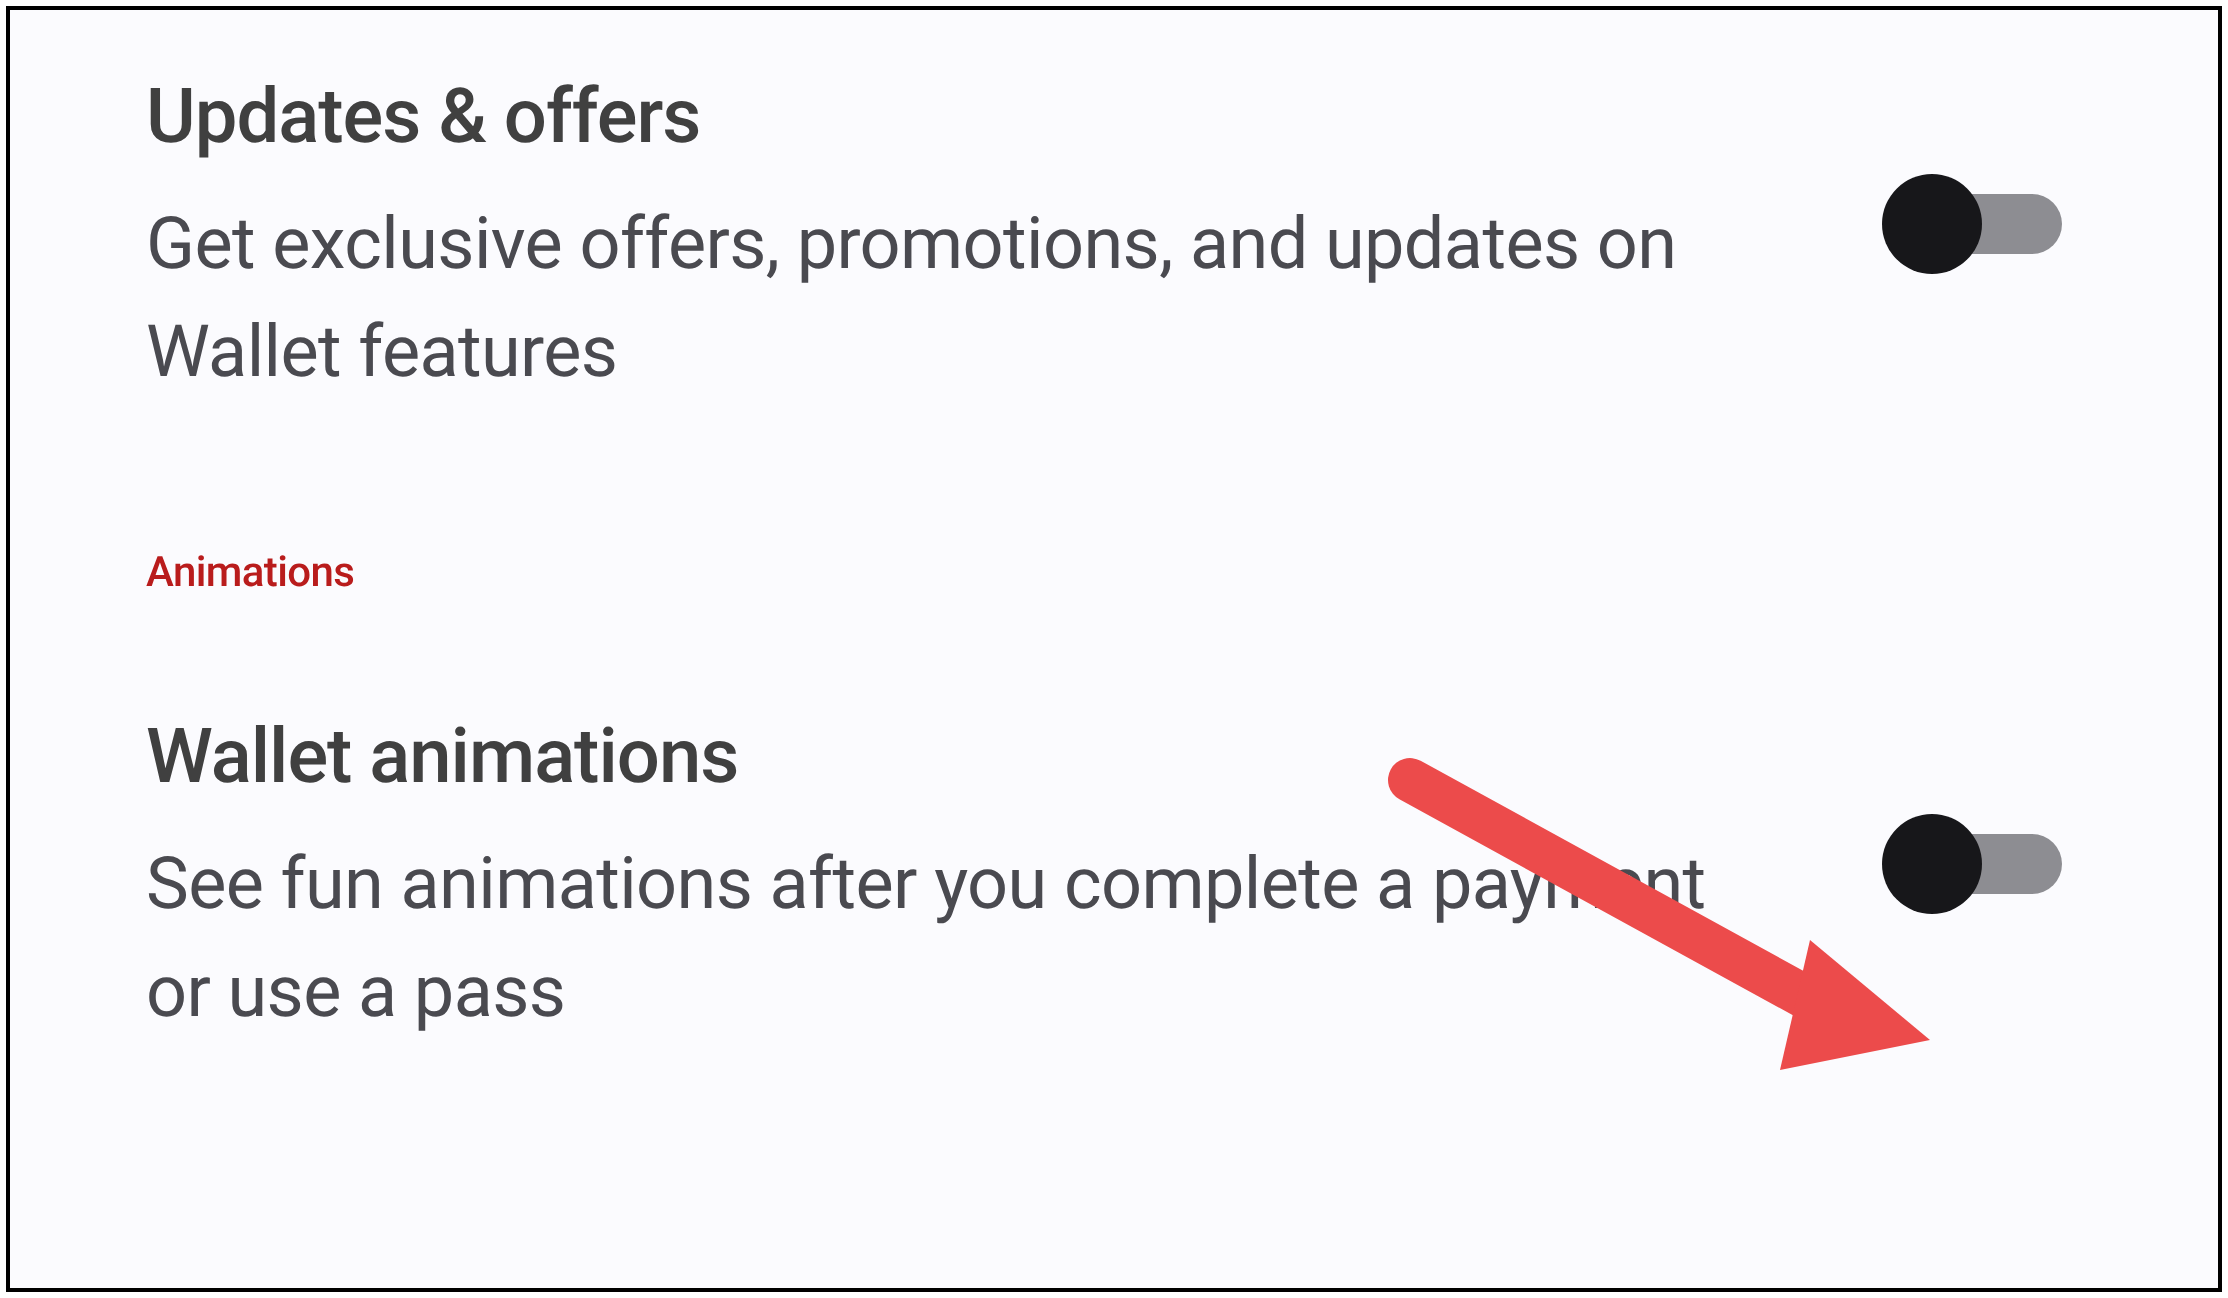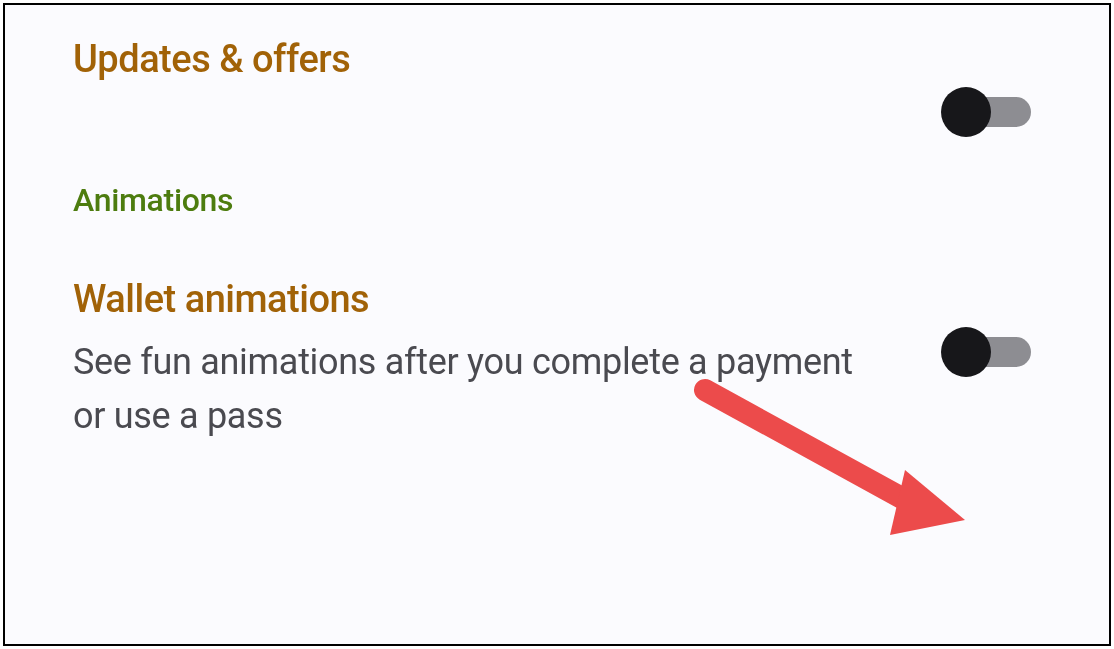--- a/index.html
+++ b/index.html
@@ -29,36 +29,36 @@
       align-items: flex-start;
       margin-bottom: 20px;
     }
     .setting-text {
       flex: 1;
       max-width: 780px;
     }
     .setting-title {
       font-size: 38px;
       font-weight: 500;
-      color: #a16207;
+      color: #404040;
       margin-bottom: 14px;
       letter-spacing: -0.5px;
     }
     .setting-description {
       font-size: 36px;
       font-weight: 400;
       color: #4a4a50;
       line-height: 1.5;
       letter-spacing: -0.3px;
     }
     .section-header {
-      font-size: 32px;
+      font-size: 21px;
       font-weight: 500;
-      color: #4d7c0f;
-      margin-top: 44px;
+      color: #b91c1c;
+      margin-top: 72px;
       margin-bottom: 58px;
       letter-spacing: -0.3px;
     }
     .toggle {
       position: relative;
       width: 90px;
       height: 50px;
       margin-top: 50px;
       margin-right: 10px;
       flex-shrink: 0;
@@ -95,20 +95,21 @@
     }
   </style>
 </head>
 <body>
 
 <div class="container">
 
   <div class="setting-row">
     <div class="setting-text">
       <div class="setting-title">Updates &amp; offers</div>
+      <div class="setting-description">Get exclusive offers, promotions, and updates on Wallet features</div>
     </div>
     <div class="toggle">
       <div class="toggle-track"></div>
       <div class="toggle-thumb"></div>
     </div>
   </div>
 
   <div class="section-header">Animations</div>
 
   <div class="setting-row second-setting">

